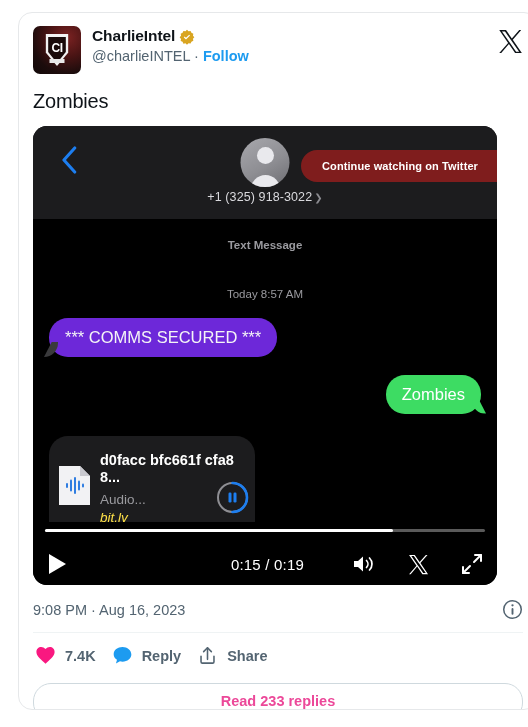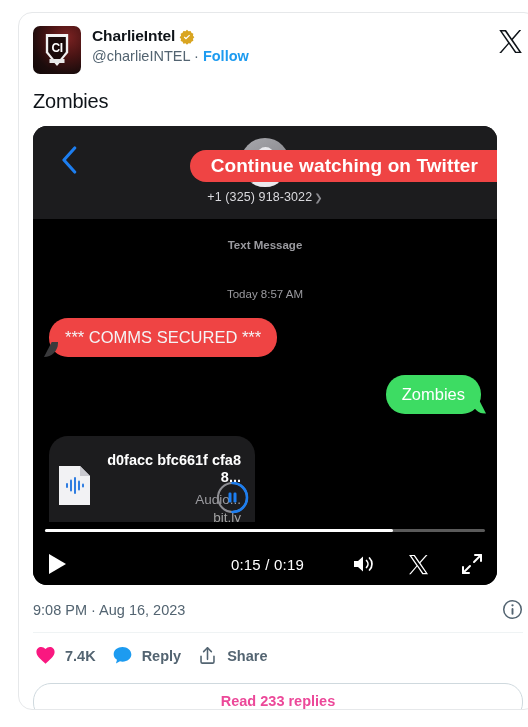--- a/index.html
+++ b/index.html
@@ -211,24 +211,24 @@
   }
 
   .continue-pill {
     position: absolute;
     right: 0;
     top: 24px;
     height: 32px;
     display: flex;
     align-items: center;
     padding: 0 19px 0 21px;
-    background: #ef4444;
+    background: #7f1d1d;
     border-radius: 16px 0 0 16px;
     color: #ffffff;
-    font-size: 19px;
+    font-size: 11px;
     font-weight: bold;
     white-space: nowrap;
     letter-spacing: 0.1px;
     cursor: pointer;
   }
 
   .im-body {
     position: absolute;
     left: 0;
     top: 93px;
@@ -252,21 +252,21 @@
 
   .bubble {
     position: relative;
     max-width: 78%;
     border-radius: 19px;
     padding: 9px 16px;
     font-size: 16.5px;
     line-height: 1.25;
   }
   .bubble.grey {
-    background: #ef4444;
+    background: #6d28d9;
     color: #f4f4f6;
   }
   .bubble.grey::after {
     content: "";
     position: absolute;
     left: -5px;
     bottom: 0;
     width: 14px;
     height: 15px;
     background: #3a3a3c;
@@ -311,38 +311,39 @@
     border-bottom-right-radius: 14px;
     clip-path: polygon(55% 0, 100% 0, 100% 100%, 0 100%);
   }
   .doc-icon {
     position: relative;
     width: 31px;
     height: 39px;
     flex: 0 0 auto;
     margin-top: 14px;
   }
-  .audio-meta { min-width: 0; flex: 1 1 auto; text-align: right; }
+  .audio-meta { min-width: 0; flex: 1 1 auto; }
   .audio-name {
     color: #ffffff;
     font-size: 14.5px;
     font-weight: bold;
     line-height: 1.22;
     word-break: break-all;
   }
   .audio-sub {
     color: #9a9a9f;
     font-size: 13.5px;
     line-height: 1.35;
     margin-top: 4px;
   }
   .audio-link {
-    color: #a3a3a3;
+    color: #fde047;
     font-size: 13.5px;
     line-height: 1.35;
+    font-style: italic;
   }
   .pause-btn {
     position: absolute;
     right: 6px;
     top: 45px;
     width: 33px;
     height: 33px;
   }
 
   

